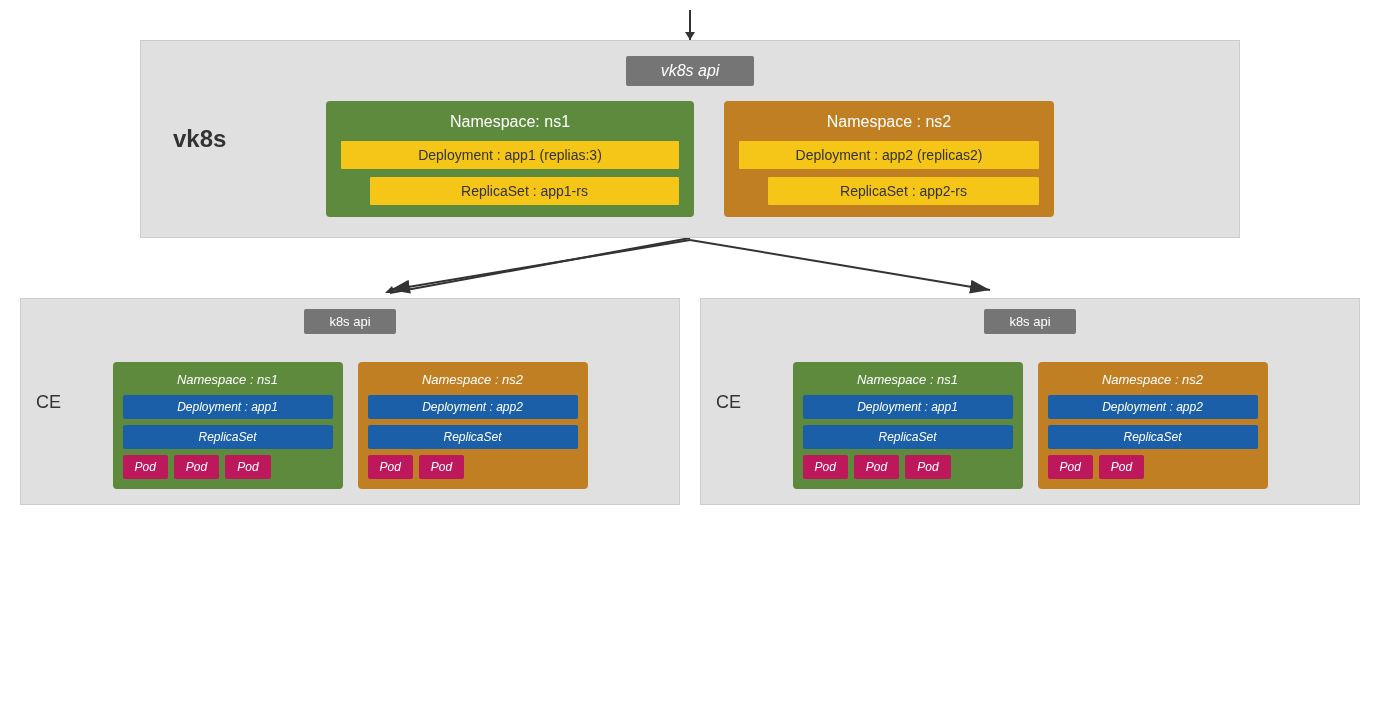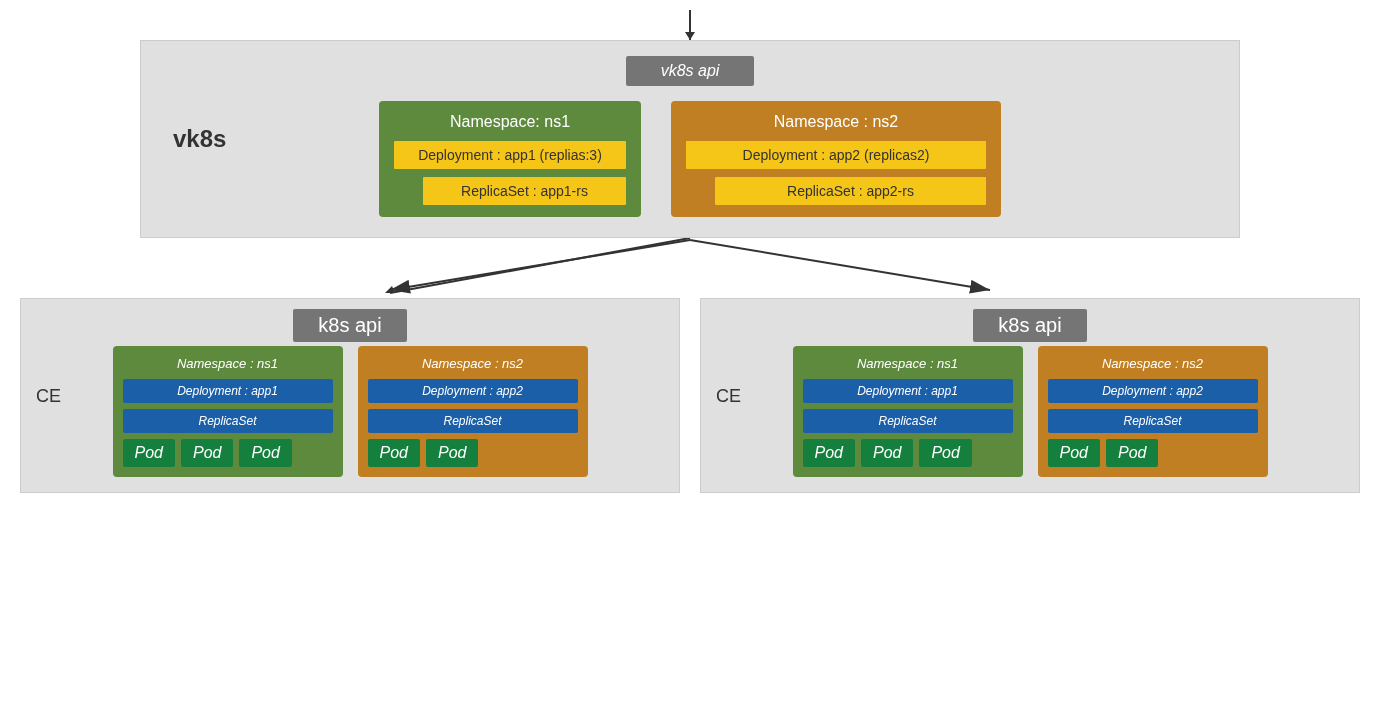--- a/index.html
+++ b/index.html
@@ -76,21 +76,21 @@
       display: flex;
       gap: 30px;
       justify-content: center;
     }
 
     
     .ns-box-green {
       background: #5d8a3c;
       border-radius: 4px;
       padding: 12px 15px;
-      width: 262px;
+      width: 368px;
     }
     .ns-box-orange {
       background: #c17f24;
       border-radius: 4px;
       padding: 12px 15px;
       width: 330px;
     }
 
     .ns-title {
       color: white;
@@ -158,22 +158,22 @@
       transform: translateY(-50%);
       font-size: 18px;
       color: #333;
       font-weight: normal;
     }
 
     .k8s-api-box {
       background: #757575;
       color: white;
       padding: 5px 25px;
-      font-size: 20px;
-      margin-bottom: 4px;
+      font-size: 13px;
+      margin-bottom: 28px;
       border-radius: 2px;
     }
 
     .ce-namespaces-row {
       display: flex;
       gap: 15px;
       justify-content: center;
       font-style: italic;
     }
 
@@ -211,24 +211,24 @@
       margin-bottom: 0;
     }
 
     .pods-row {
       display: flex;
       gap: 6px;
       margin-top: 0;
     }
 
     .pod-box {
-      background: #15803d;
+      background: #be185d;
       color: white;
       padding: 5px 12px;
-      font-size: 16px;
+      font-size: 12px;
       border-radius: 2px;
       text-align: right;
     }
   </style>
 </head>
 <body>
 
 <div class="main-container">
 
   <div class="top-arrow"></div>

